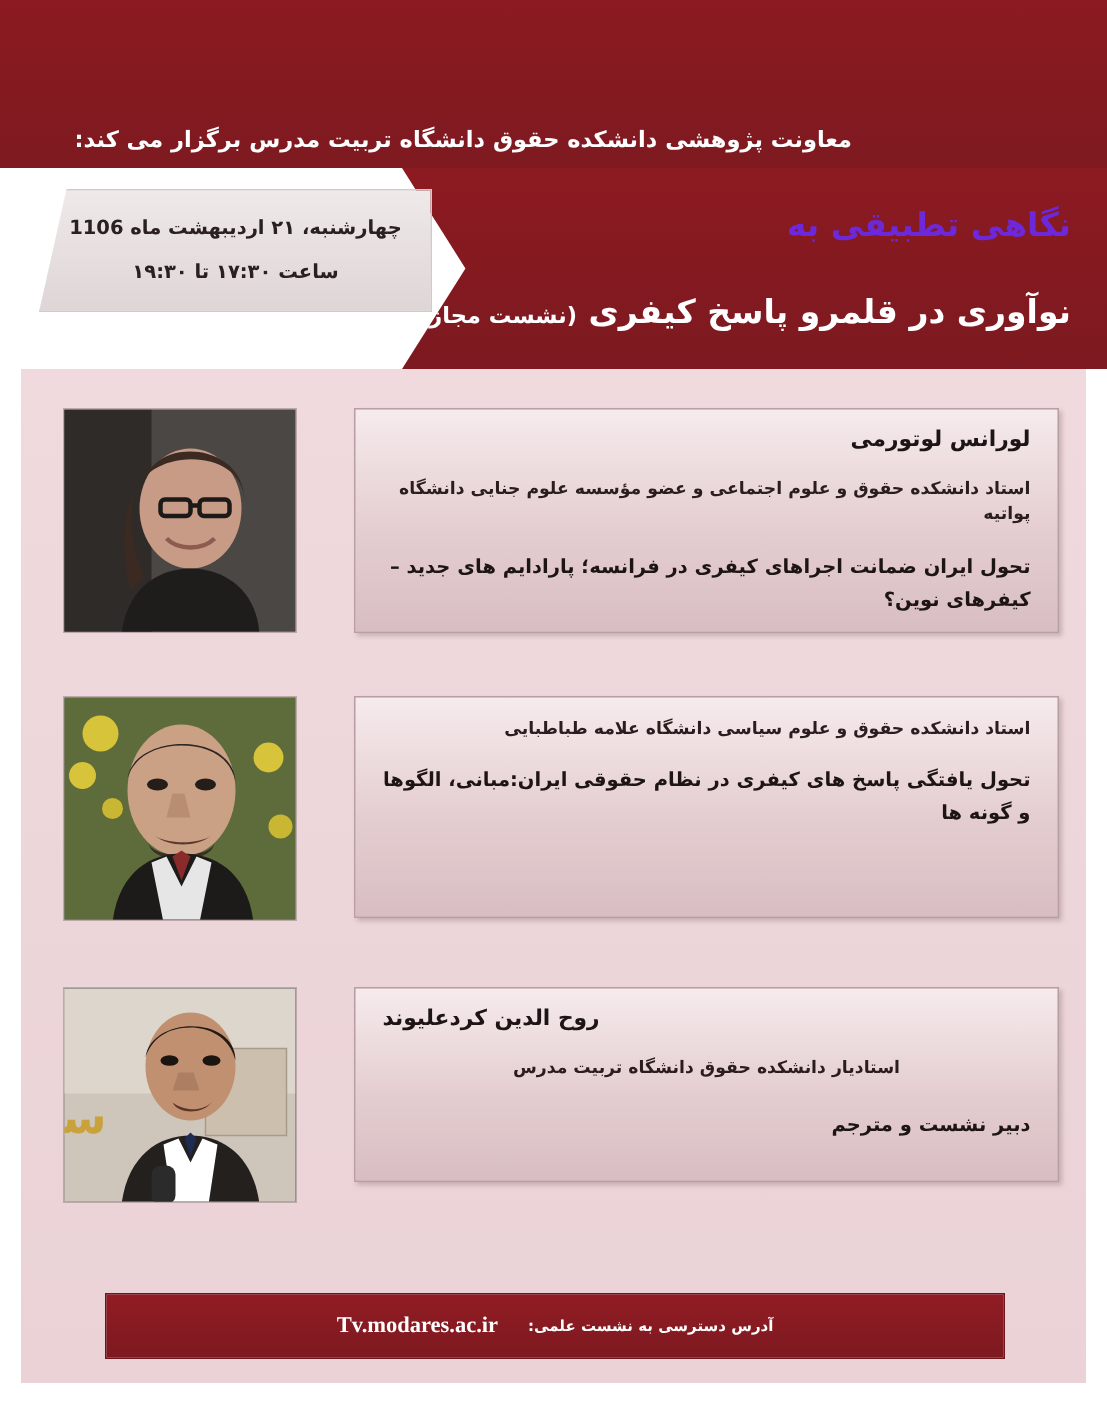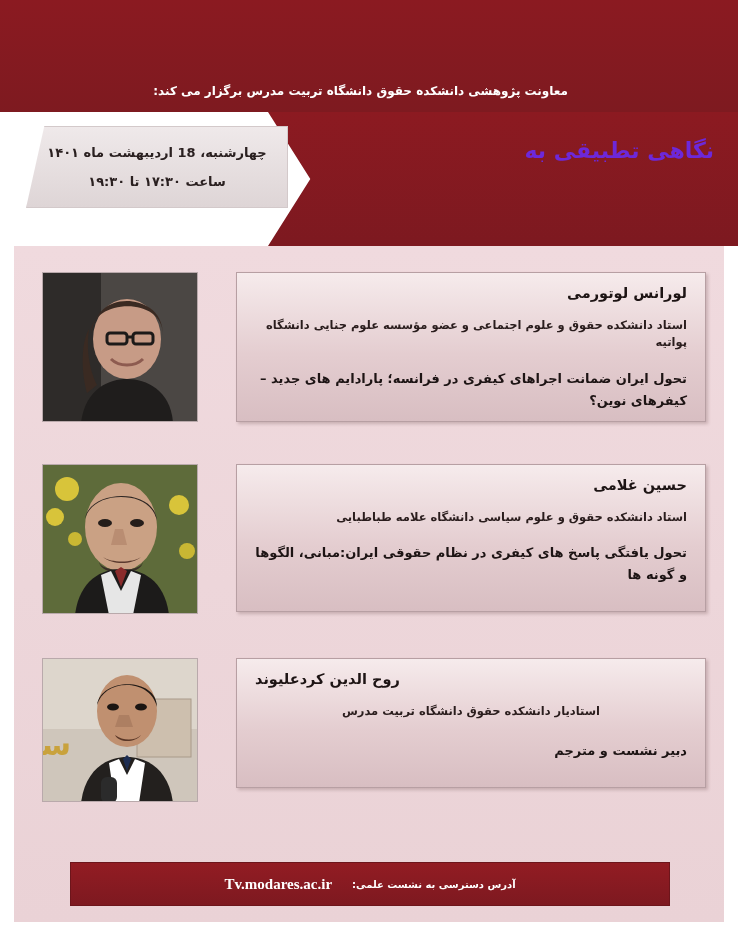--- a/index.html
+++ b/index.html
@@ -33,21 +33,21 @@
     display: flex; align-items: center; justify-content: center;
     overflow: hidden;
   }
   .logo-inner { width: 92px; height: 82px; position: relative; }
   .header-text {
     position: absolute;
     top: 84px; right: 170px;
     left: 20px;
     text-align: right;
     color: #ffffff;
-    font-size: 12px;
+    font-size: 15px;
     font-weight: bold;
     letter-spacing: 0px;
     direction: rtl;
   }
 
   
   .title-band {
     position: absolute;
     top: 112px; left: 0;
     width: 738px; height: 134px;
@@ -198,23 +198,27 @@
 
 <div class="poster">
 
   <div class="header">
     <div class="header-text">معاونت پژوهشی دانشکده حقوق دانشگاه تربیت مدرس برگزار می کند:</div>
   </div>
 
   <div class="title-band">
     <div class="title-red"></div>
     <div class="title-l1">نگاهی تطبیقی به</div>
+    <div class="title-l2">
+      <span>نوآوری در قلمرو پاسخ کیفری</span>
+      <span class="sub">(نشست مجازی)</span>
+    </div>
 
     <div class="date-box">
-      <div class="date-line">چهارشنبه، 18 اردیبهشت ماه ۱۴۰۱</div>
+      <div class="date-line">چهارشنبه، ۲۱ اردیبهشت ماه 1106</div>
       <div class="date-line">ساعت ۱۷:۳۰ تا ۱۹:۳۰</div>
     </div>
   </div>
 
   <div class="body-area">
 
     <div class="speaker s1">
       <div class="photo p1">
         <svg class="ph-bg" width="156" height="150" viewBox="0 0 156 150">
           <rect width="156" height="150" fill="#4b4744"></rect>
@@ -251,21 +255,20 @@
           <ellipse cx="96" cy="58" rx="7" ry="4" fill="#241d1a"></ellipse>
           <path d="M74 64 L70 80 L86 80 L82 64 Z" fill="#b98d72"></path>
           <path d="M62 92 C72 100 90 100 100 92 C92 98 70 98 62 92 Z" fill="#5b3a2e"></path>
           <path d="M58 96 C58 108 102 108 102 96 C102 112 58 112 58 96 Z" fill="#3a2e28"></path>
           <path d="M34 150 C38 116 60 104 80 104 C102 104 124 116 128 150 Z" fill="#1c1b1a"></path>
           <path d="M70 106 L80 126 L90 106 L100 110 L92 150 L68 150 L60 110 Z" fill="#e6e6e6"></path>
           <path d="M74 106 L80 122 L86 106 L80 102 Z" fill="#8a2b2b"></path>
         </svg>
       </div>
       <div class="card c2">
-        <div class="sp-name">حسین غلامی</div>
         <div class="sp-affil">استاد دانشکده حقوق و علوم سیاسی دانشگاه علامه طباطبایی</div>
         <div class="sp-topic">تحول یافتگی پاسخ های کیفری در نظام حقوقی ایران:مبانی، الگوها و گونه ها</div>
       </div>
     </div>
 
     <div class="speaker s3">
       <div class="photo p3">
         <svg class="ph-bg" width="156" height="144" viewBox="0 0 156 144">
           <rect width="156" height="144" fill="#cfc6bb"></rect>
           <rect x="0" y="0" width="156" height="70" fill="#ddd6cc"></rect>

